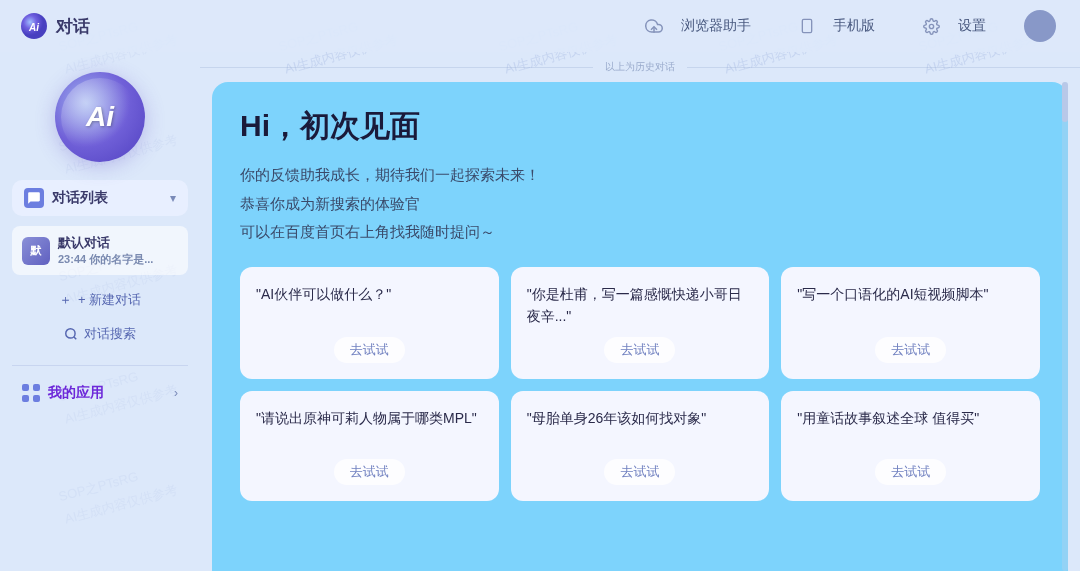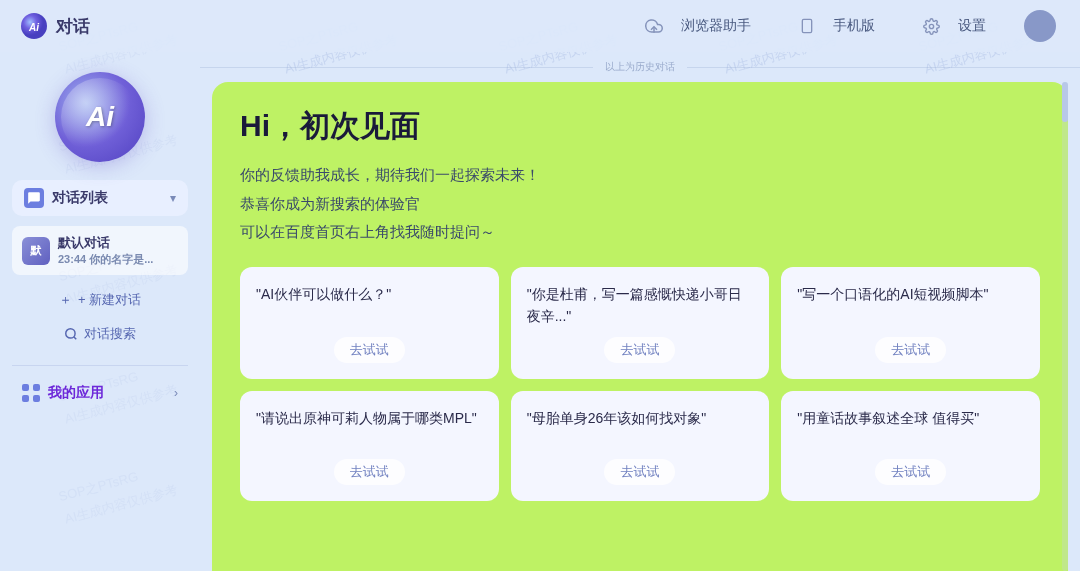--- a/index.html
+++ b/index.html
@@ -292,21 +292,21 @@
       content: '';
       flex: 1;
       height: 1px;
       background: rgba(150,170,210,0.3);
     }
 
     .chat-content {
       flex: 1;
       overflow-y: auto;
       padding: 0 28px 20px;
-      background: #bef264;
+      background: #7dd3fc;
       margin: 0 12px;
       border-radius: 16px 16px 0 0;
     }
     .chat-content::-webkit-scrollbar { width: 6px; }
     .chat-content::-webkit-scrollbar-thumb { background: #c8d4ea; border-radius: 3px; }
 
     
     .welcome-title {
       font-size: 30px;
       font-weight: 800;

